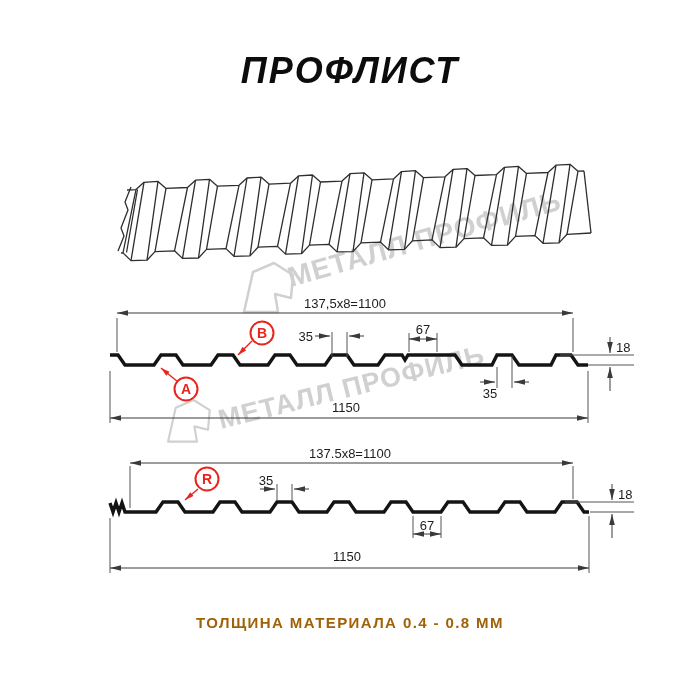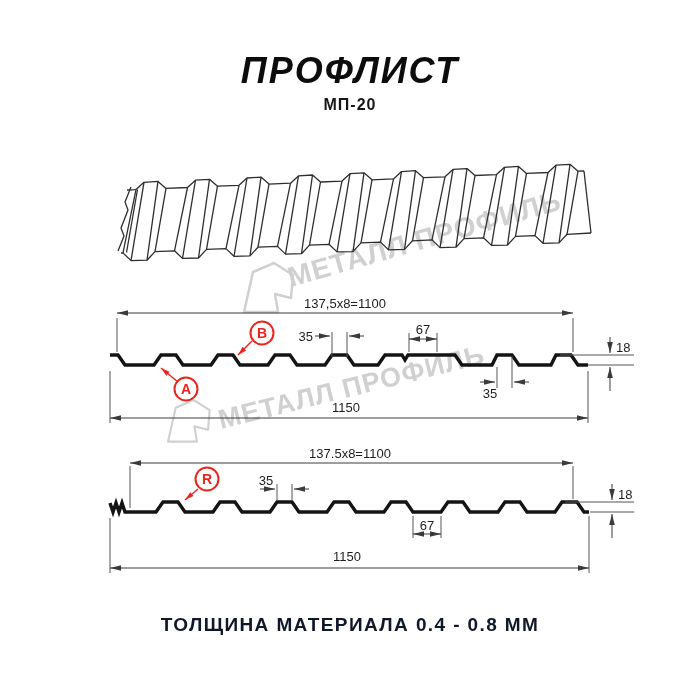--- a/index.html
+++ b/index.html
@@ -3,40 +3,39 @@
 <meta charset="utf-8">
 <style>
   html,body{margin:0;padding:0;background:#fff;}
   .page{position:relative;width:700px;height:700px;background:#fff;overflow:hidden;
         font-family:"Liberation Sans",sans-serif;}
   .title{position:absolute;top:50px;left:0;right:0;text-align:center;
          font-size:36px;font-weight:800;letter-spacing:2px;color:#0c0c0c;font-style:italic;}
   .subtitle{position:absolute;top:96px;left:0;right:0;text-align:center;
             font-size:16px;font-weight:700;letter-spacing:1px;color:#161616;}
   .footer{position:absolute;top:614px;left:0;right:0;text-align:center;
-          font-size:19px;font-weight:600;letter-spacing:1.4px;color:#0f172a;}
+          font-size:15px;font-weight:600;letter-spacing:1.4px;color:#a16207;}
   svg{position:absolute;left:0;top:0;}
   .prof{stroke:#141414;stroke-width:3.4;fill:none;stroke-linejoin:miter;}
   .dim{stroke:#3a3a3a;stroke-width:1;fill:none;}
   .ext{stroke:#555;stroke-width:1;fill:none;}
   .sheet{stroke:#2e2e2e;stroke-width:1.3;fill:none;stroke-linejoin:round;}
   .wm{fill:#d0d0d0;font-weight:700;letter-spacing:1px;}
   .wmlogo{stroke:#d0d0d0;stroke-width:2.5;fill:none;stroke-linejoin:round;}
   .dtxt{fill:#1d1d1d;font-size:13px;}
   .red{stroke:#e9241f;fill:none;}
   .redtxt{fill:#e9241f;font-size:14px;font-weight:600;}
   svg text{font-family:"Liberation Sans",sans-serif;}
 </style>
 </head>
 <body>
 
 <div class="page">
 
   <div class="title">ПРОФЛИСТ</div>
-  <div class="subtitle">МП-20</div>
 
   <svg width="700" height="700" viewBox="0 0 700 700">
     <defs>
       <marker id="arw" viewBox="0 0 12 8" refX="11.5" refY="4" markerWidth="12" markerHeight="8" orient="auto-start-reverse" markerUnits="userSpaceOnUse">
         <path d="M0.5,1.2 L11.5,4 L0.5,6.8 Z" fill="#3a3a3a"></path>
       </marker>
       <marker id="arwRed" viewBox="0 0 10 7" refX="9.5" refY="3.5" markerWidth="10" markerHeight="7" orient="auto" markerUnits="userSpaceOnUse">
         <path d="M0.5,1 L9.5,3.5 L0.5,6 Z" fill="#e9241f"></path>
       </marker>
     </defs>

